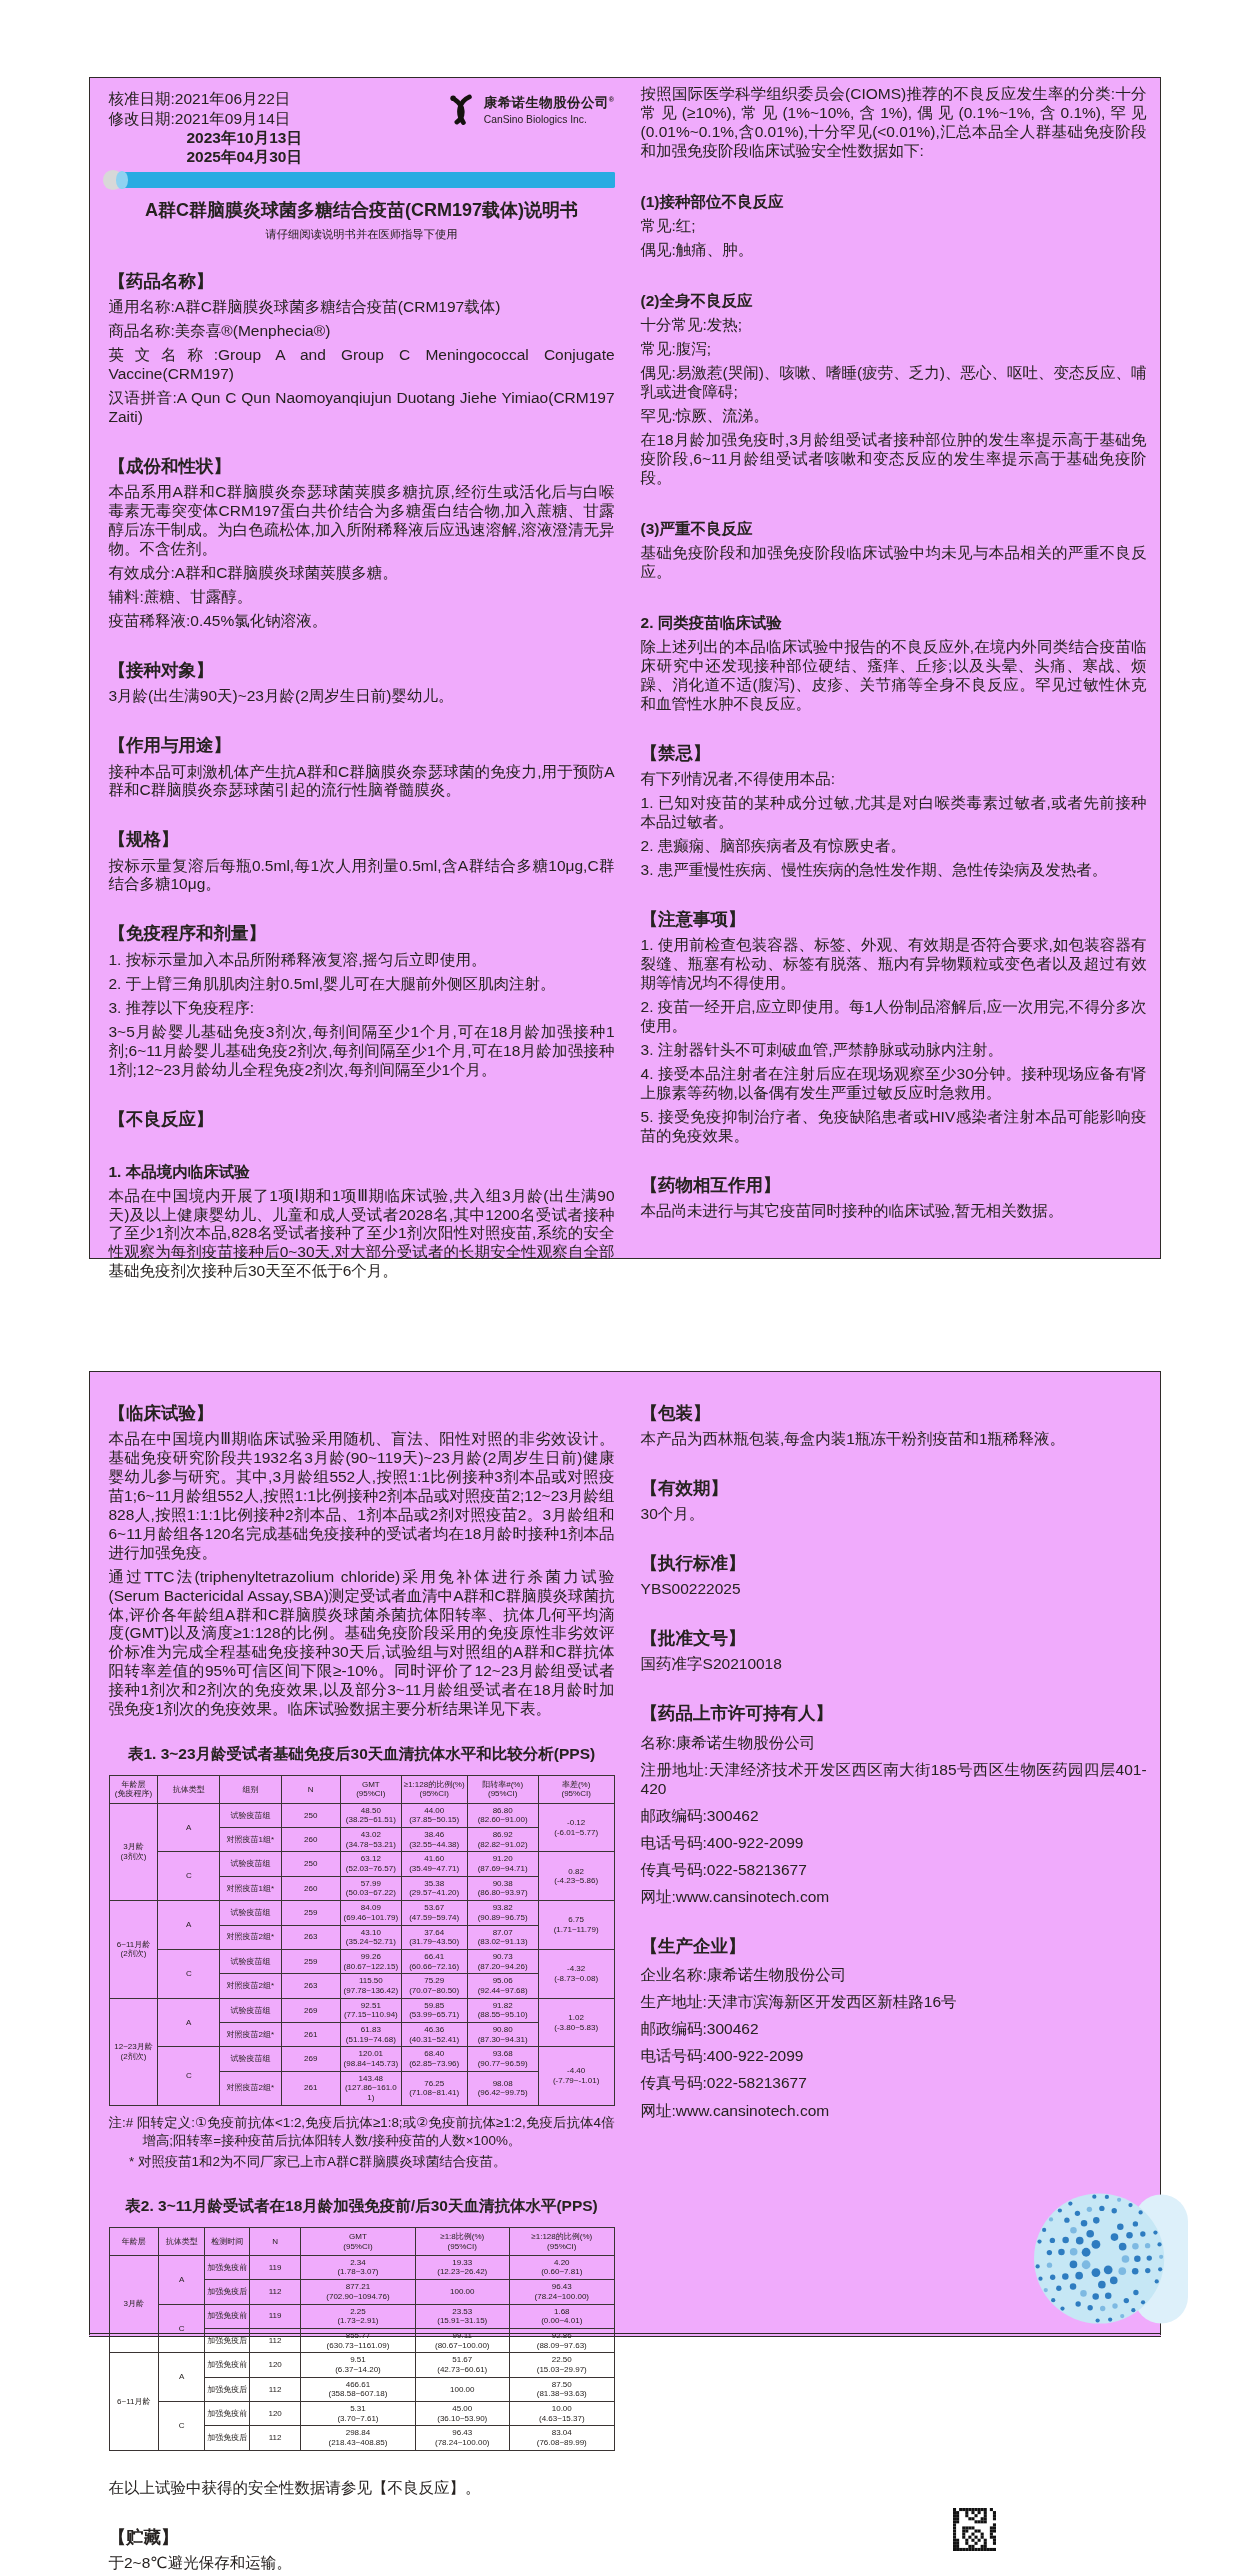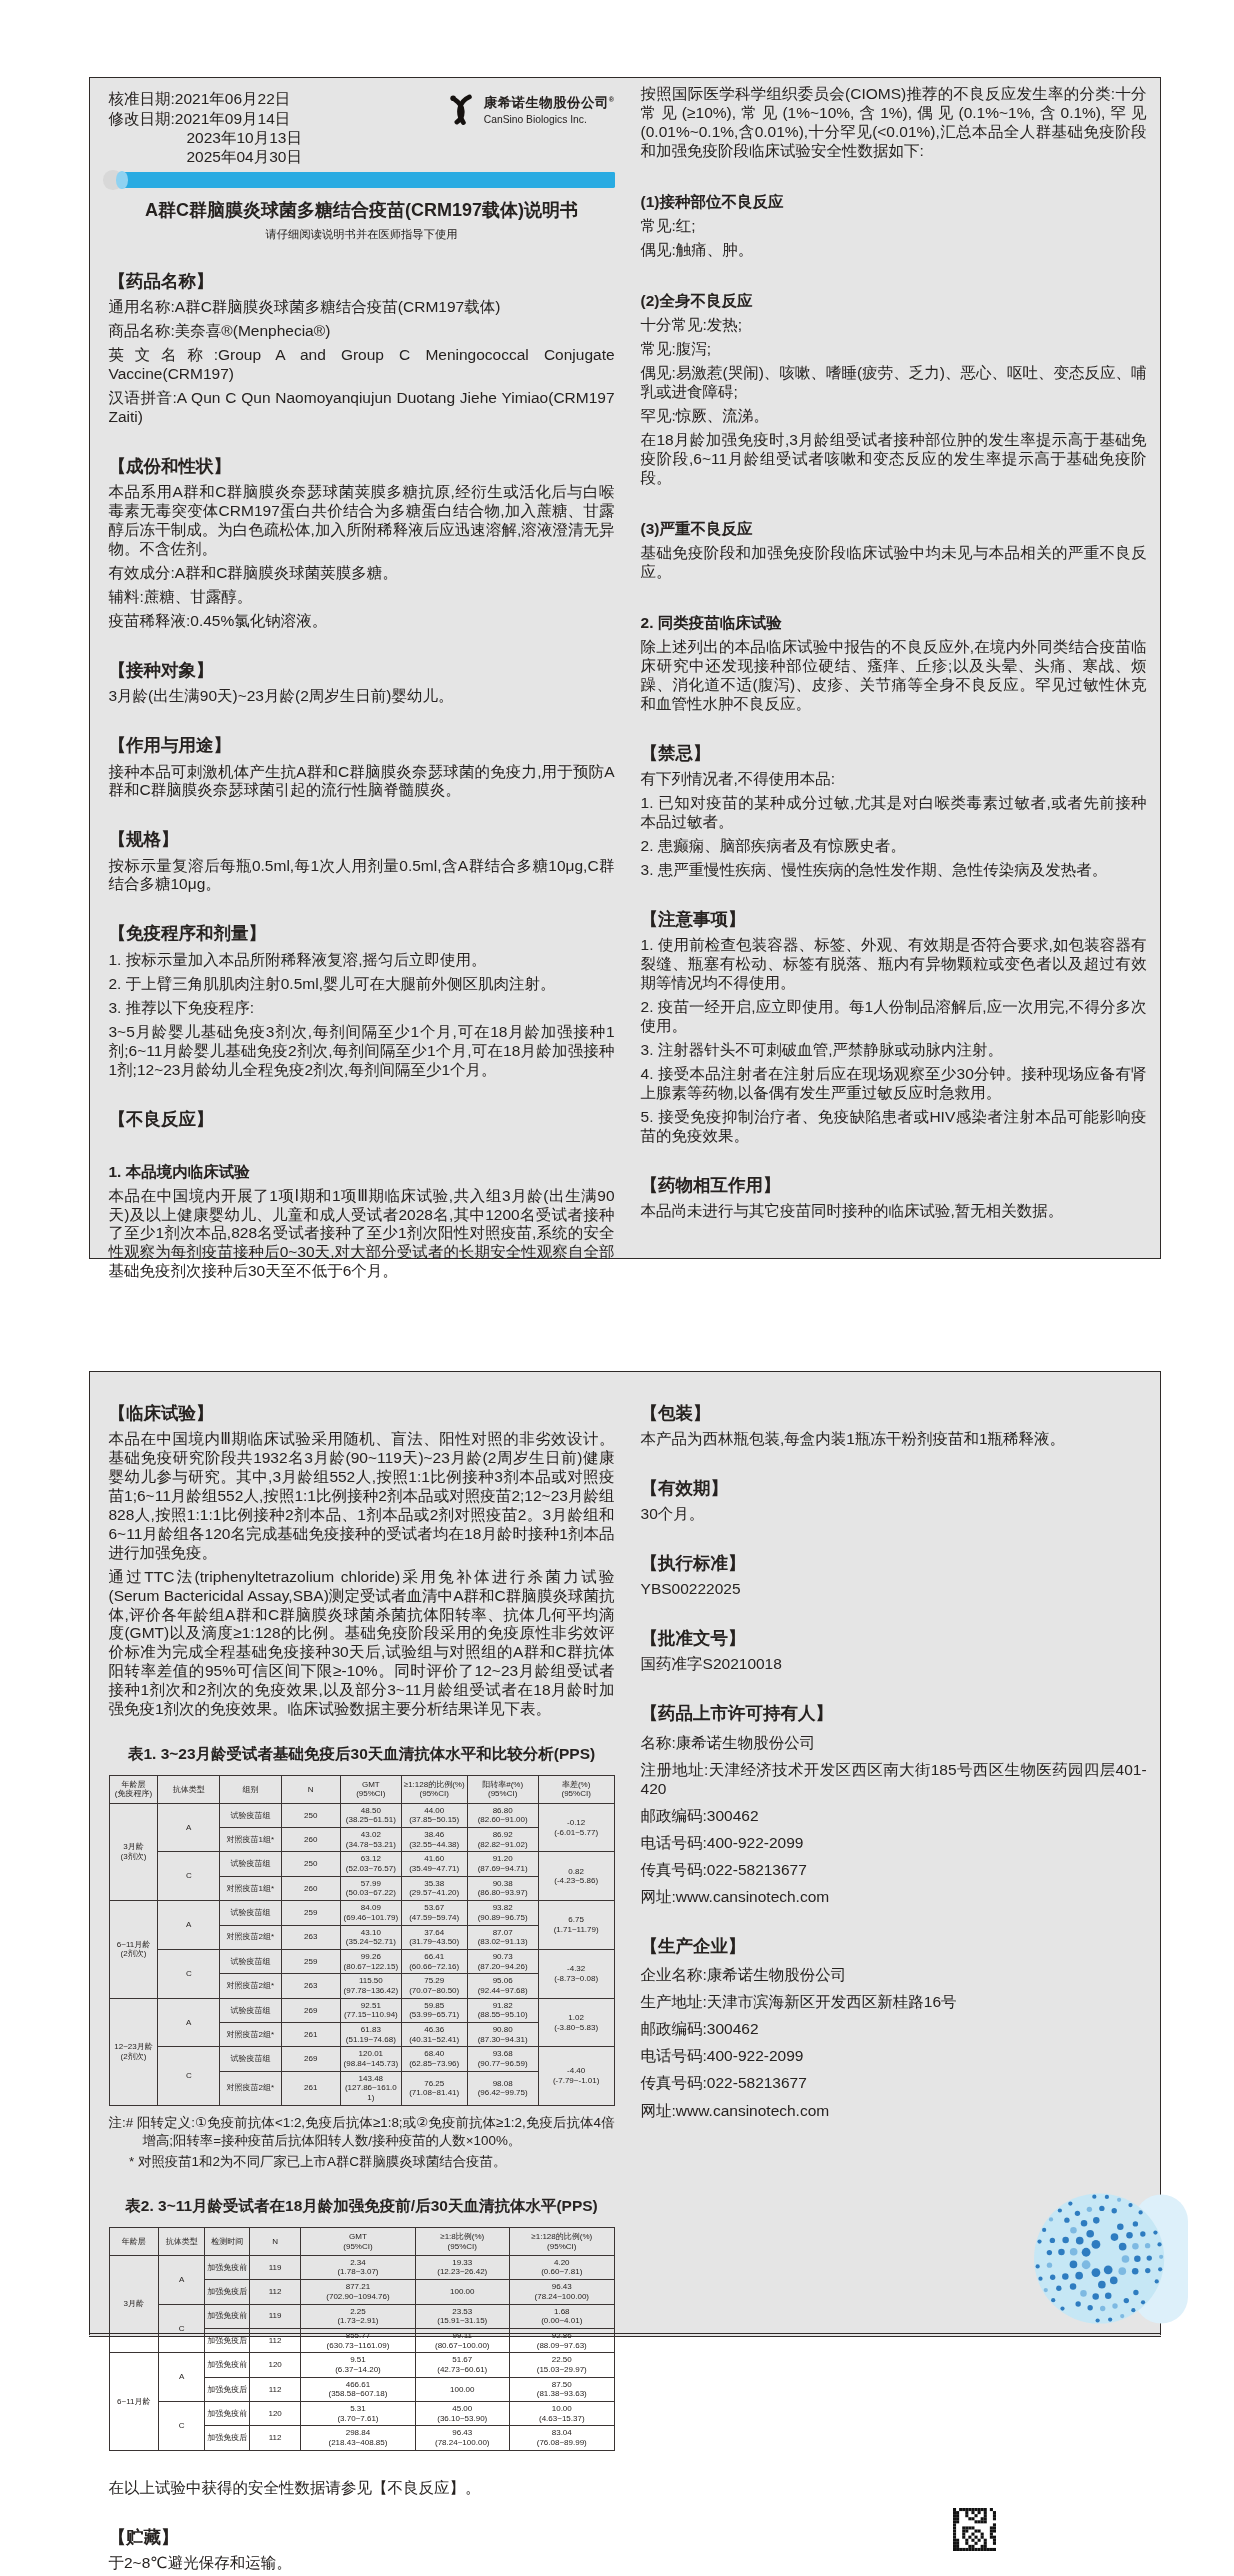--- a/index.html
+++ b/index.html
@@ -2,32 +2,32 @@
 <html style="font-size:8.2px"><head>
 <meta charset="utf-8">
 <style>
   html,body{margin:0;padding:0;}
   body{
     width:1234px;height:2579px;position:relative;background:#ffffff;
     font-family:"Liberation Sans","DejaVu Sans",sans-serif;
     color:#262220;
   }
   .page{
-    position:absolute;left:89px;width:1072px;background:#e5e5e5;
+    position:absolute;left:89px;width:1072px;background:#f0abfc;
     border:1.5px solid #2f2a28;box-sizing:border-box;
     padding:1px 13.4px 5.2px 18.5px;
   }
   #page1{top:77px;height:1182px;}
   #page2{top:1371px;height:966px;border-bottom:4.6px double #2f2a28;}
   .cols{display:flex;gap:26px;align-items:flex-start;}
   .col{flex:1;min-width:0;position:relative;padding-top:1px;}
   
   .p1-header{position:relative;padding-top:9.3px;}
   .date-line{font-size:15.5px;line-height:1.25;white-space:nowrap;}
-  .date-line.indent{padding-left:78px;}
+  .date-line.indent{padding-left:78px;font-weight:bold;}
   .brand{position:absolute;top:14.4px;right:0;display:flex;align-items:flex-start;gap:8px;}
   .brand-mark{flex:0 0 auto;}
   .brand-cn{font-size:13.4px;font-weight:700;letter-spacing:0.5px;white-space:nowrap;}
   .brand-en{font-size:10.3px;margin-top:2.1px;white-space:nowrap;}
   .accent-bar{position:relative;height:16.5px;background:#29abe2;border-radius:8.2px 1.5px 1.5px 8.2px;margin:5.2px 0 0 -3.1px;}
   .accent-bar .cap-gray{position:absolute;left:-2.1px;top:-1.5px;width:19.6px;height:19.6px;border-radius:50%;background:#d8d8d8;}
   .accent-bar .cap-blue{position:absolute;left:10.8px;top:-0.5px;width:11.3px;height:17.5px;border-radius:50%;background:#8fd2f1;}
   .doc-title{margin-top:9.3px;text-align:center;font-size:18px;font-weight:700;white-space:nowrap;}
   .doc-subtitle{text-align:center;font-size:11.3px;margin-top:5.2px;}
   

